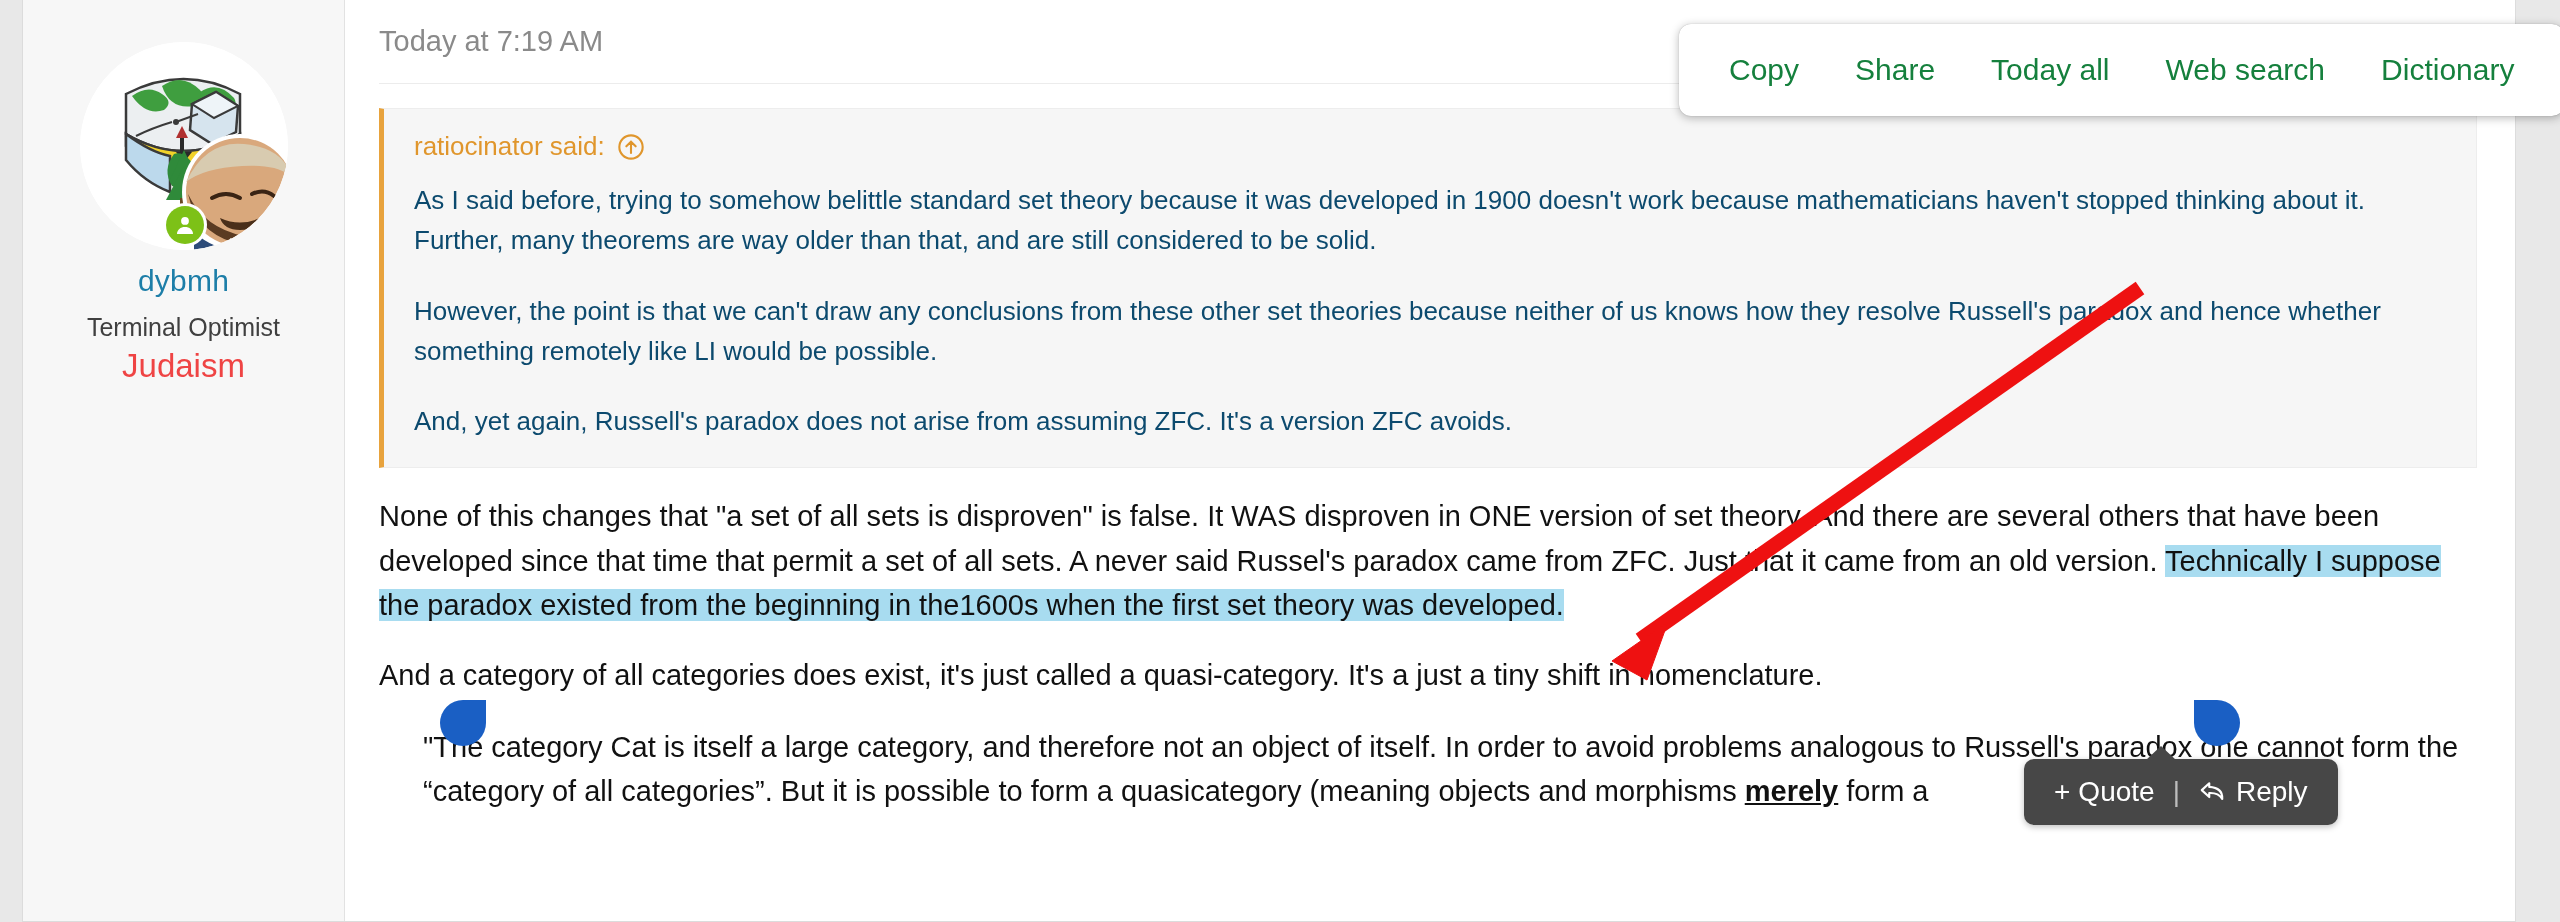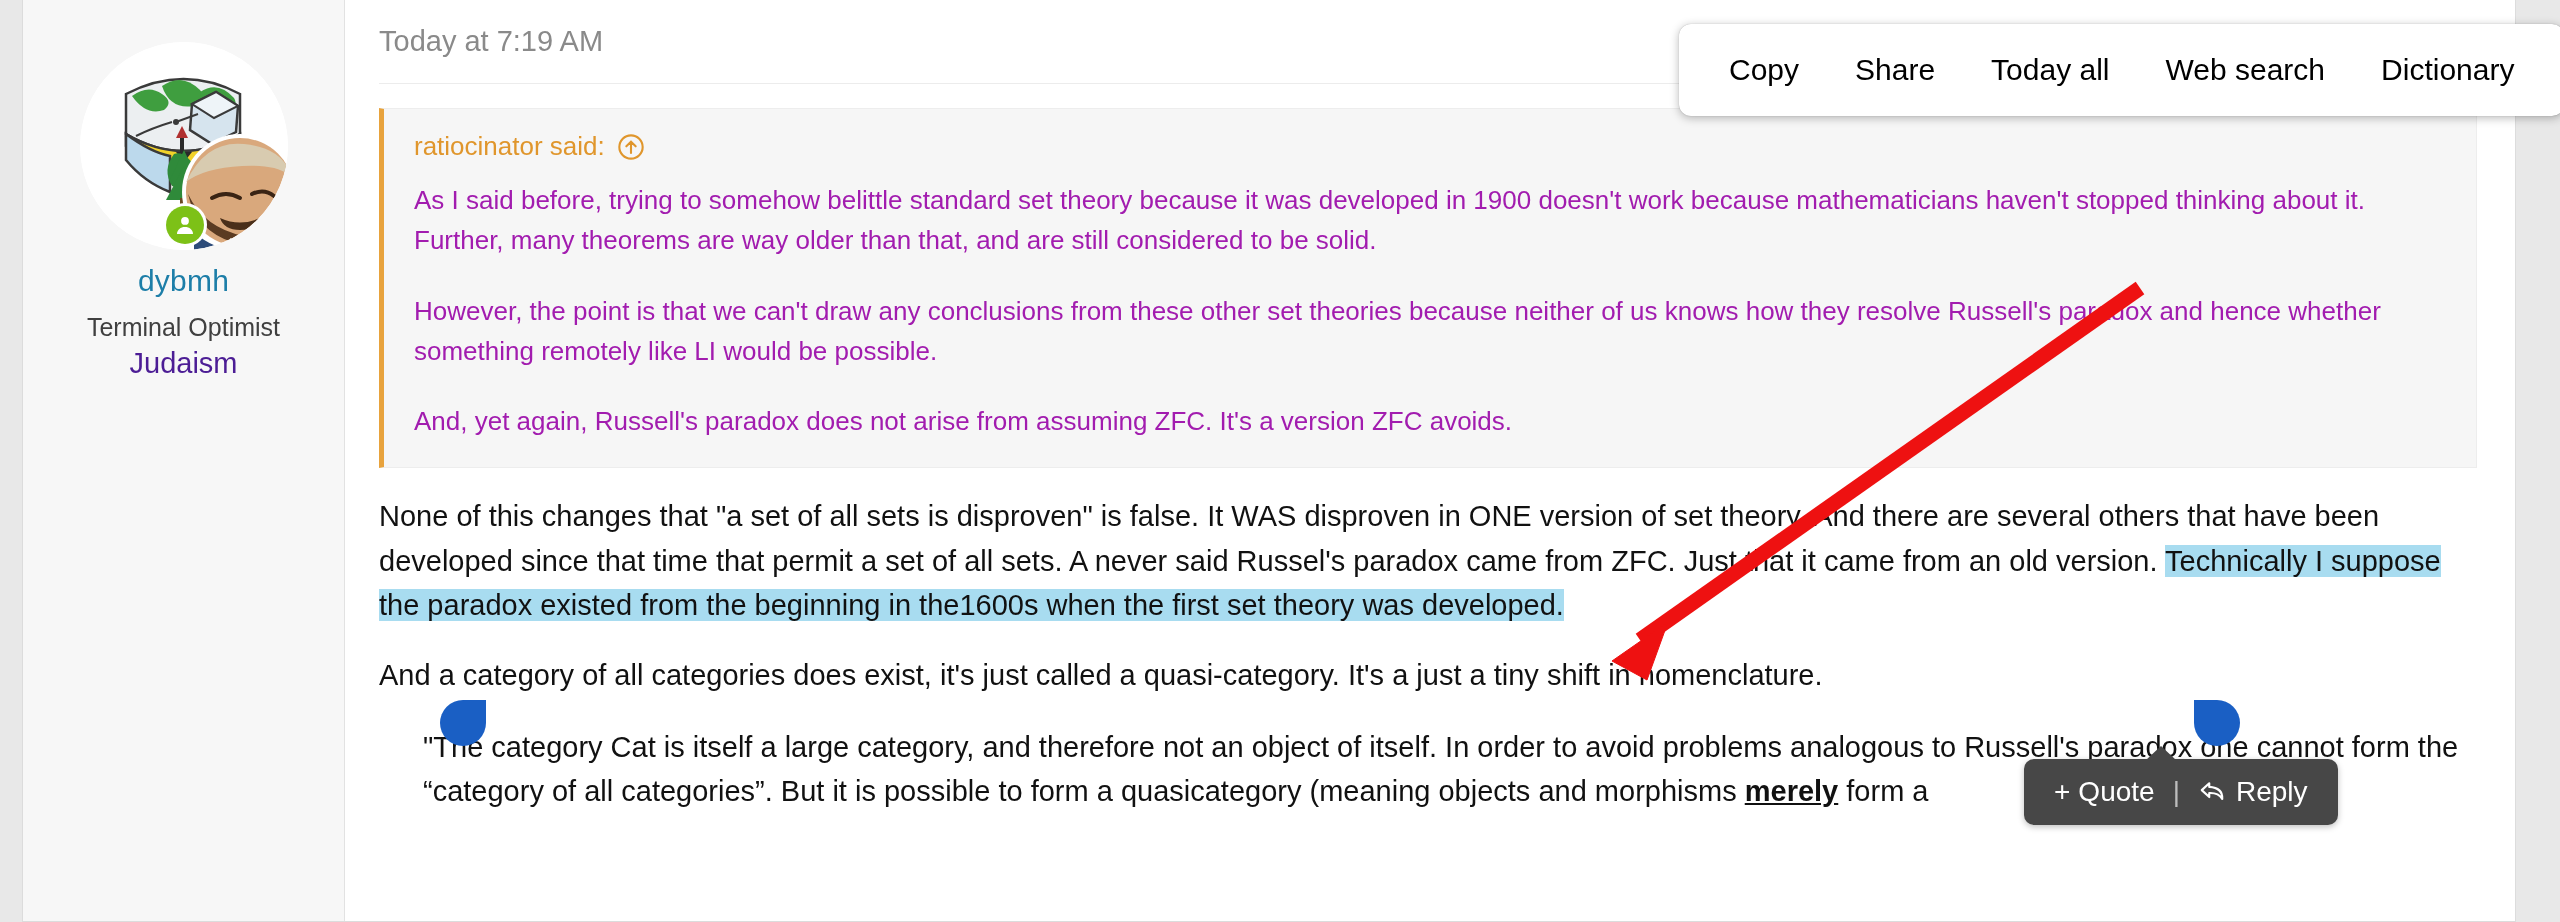--- a/index.html
+++ b/index.html
@@ -79,22 +79,22 @@
     color: #1d7ea8;
     letter-spacing: 0.2px;
   }
   .user-title {
     margin-top: 13px;
     font-size: 25px;
     color: #404040;
     line-height: 1.33;
   }
   .user-sub {
-    font-size: 29px;
-    color: #4c1d95;
+    font-size: 33px;
+    color: #ef4444;
     line-height: 1.33;
   }
 
   
   .main-col {
     flex: 1 1 auto;
     min-width: 0;
     position: relative;
     padding: 0 38px 0 34px;
   }
@@ -131,21 +131,21 @@
   }
   .quote-attrib .up-icon {
     width: 28px; height: 28px;
     display: inline-block;
   }
   .quote-attrib .up-icon svg { display: block; width: 28px; height: 28px; }
 
   .quote-p {
     font-size: 26px;
     line-height: 1.55;
-    color: #a21caf;
+    color: #0c4a6e;
     margin: 12px 0 30px 0;
   }
   .quote-p:last-child { margin-bottom: 0; }
 
   
   .body-p {
     font-size: 29px;
     line-height: 1.52;
     color: #111111;
     margin: 26px 0 0 0;
@@ -208,21 +208,21 @@
     background: #ffffff;
     border-radius: 12px;
     box-shadow: 0 2px 10px rgba(0,0,0,0.28), 0 0 1px rgba(0,0,0,0.3);
     display: flex;
     align-items: center;
     padding: 0 22px;
     z-index: 40;
   }
   .ctx-item {
     font-size: 30px;
-    color: #000000;
+    color: #15803d;
     padding: 0 28px;
     white-space: nowrap;
     cursor: pointer;
   }
 
   
   .red-arrow {
     position: absolute;
     left: 0; top: 0;
     width: 2560px; height: 922px;

